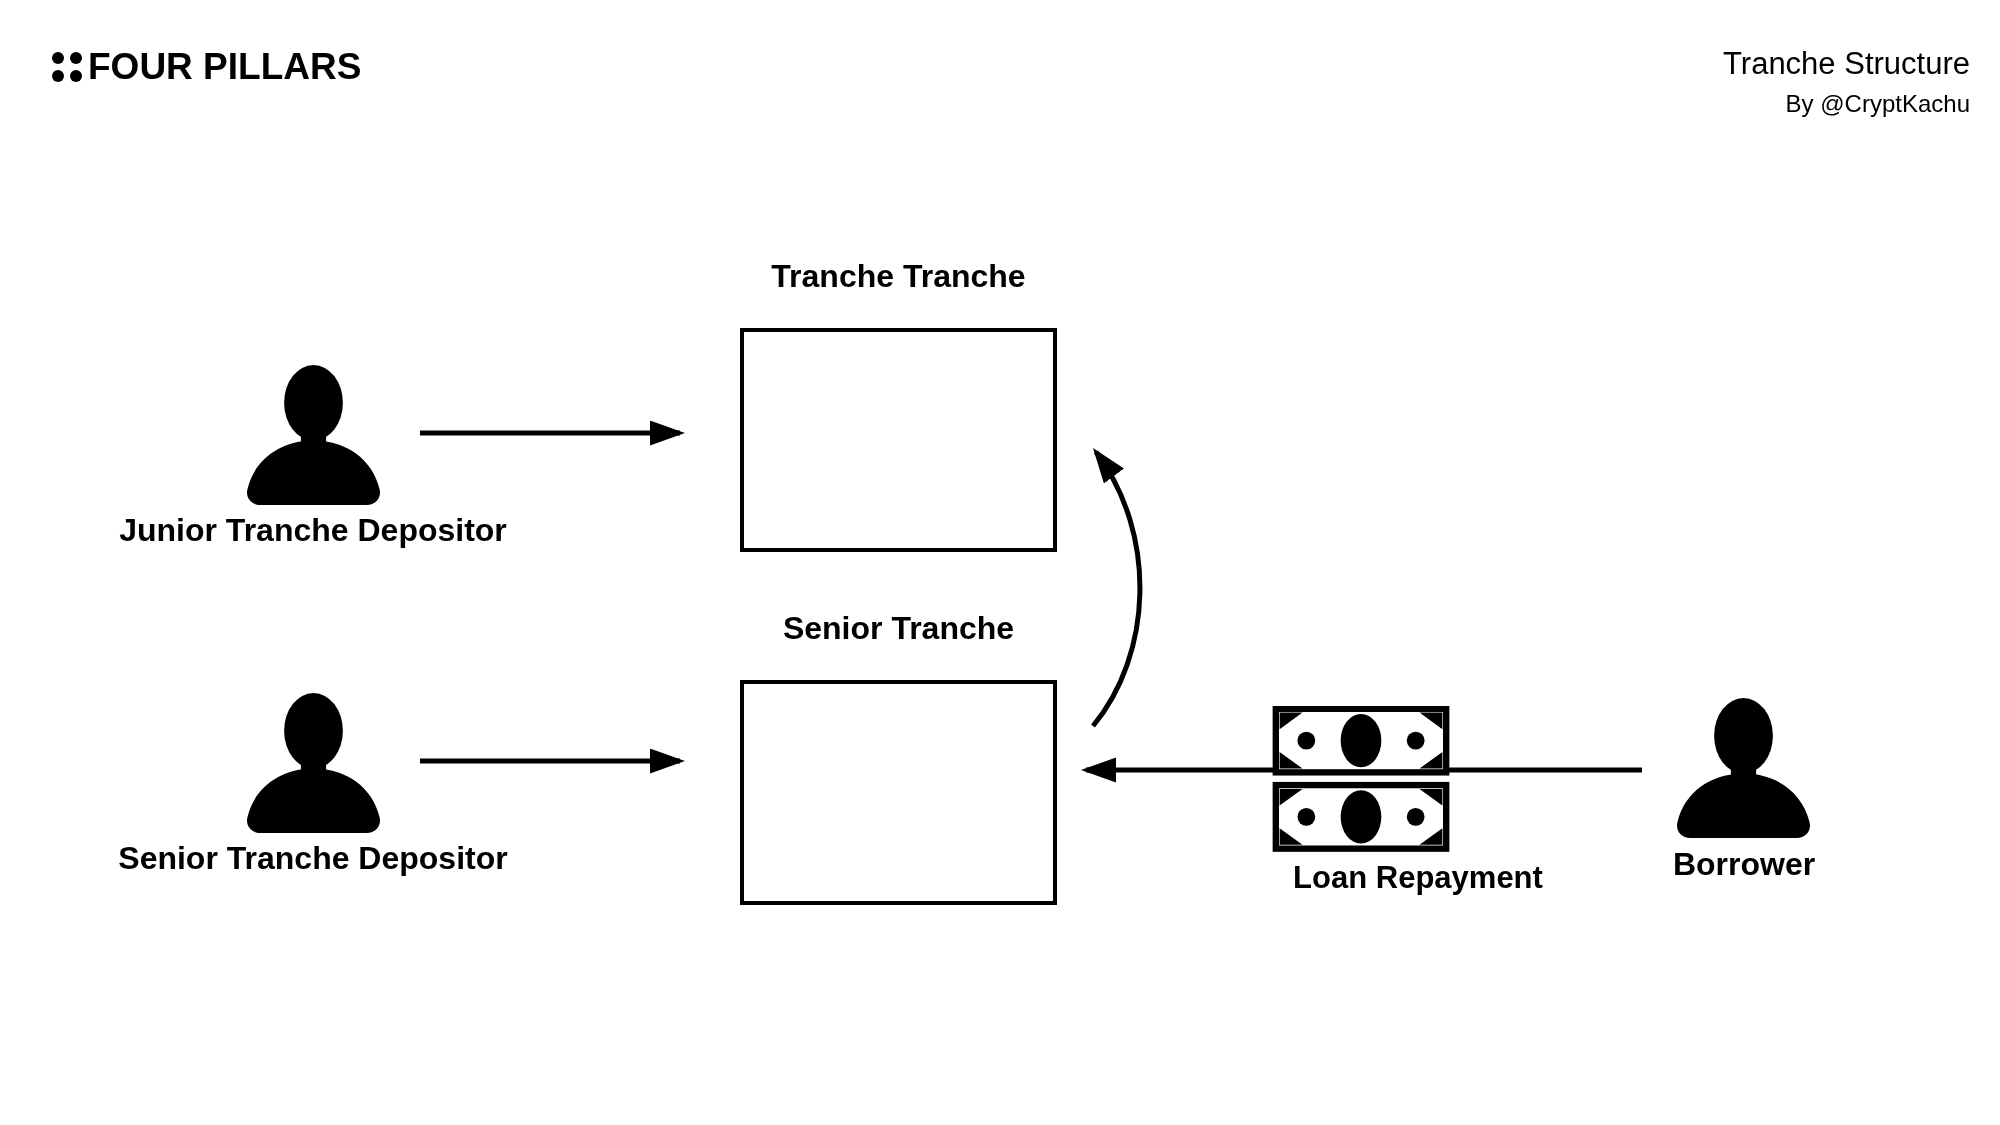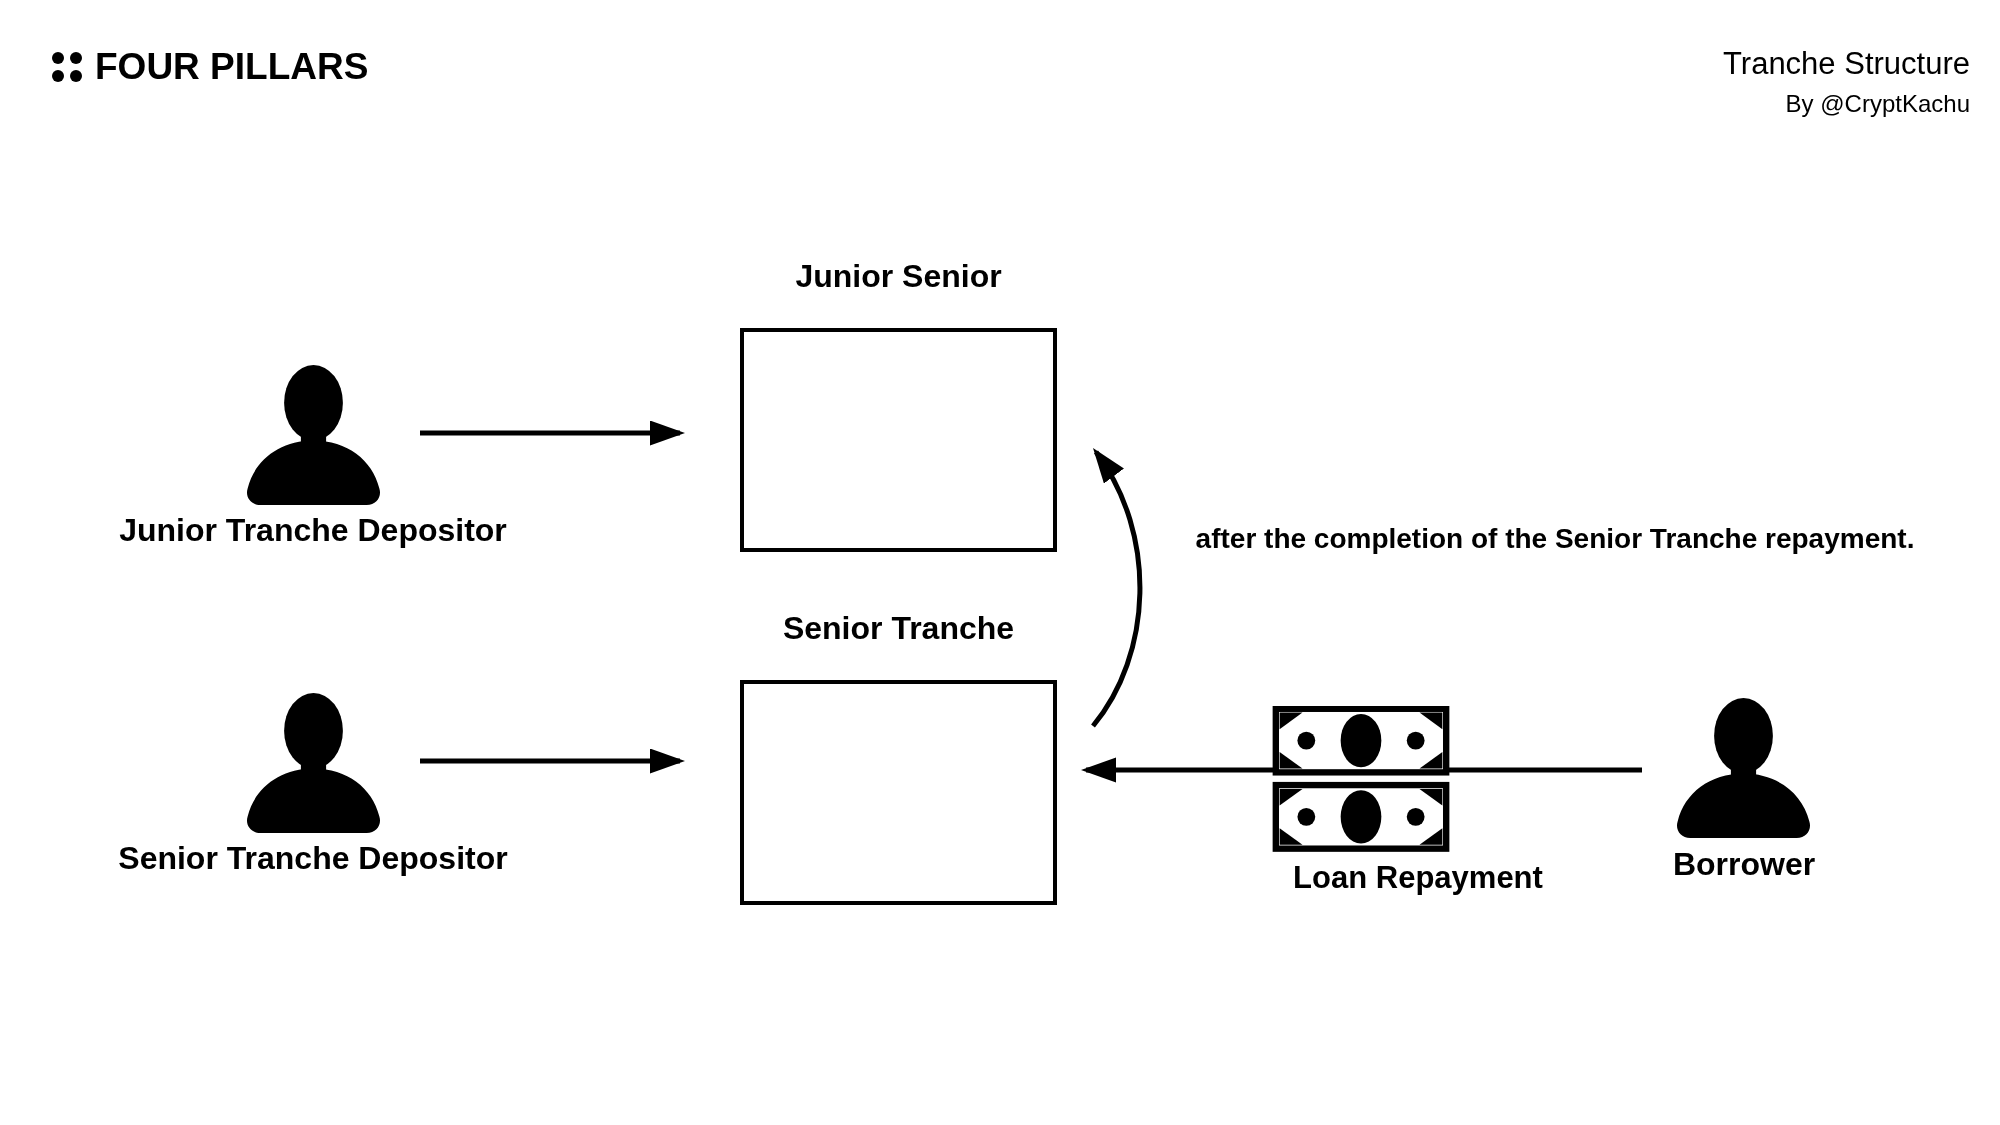--- a/index.html
+++ b/index.html
@@ -7,21 +7,21 @@
     width: 2000px; height: 1125px;
     background: #ffffff;
     font-family: "Liberation Sans", "DejaVu Sans", sans-serif;
     color: #000000;
     position: relative;
     overflow: hidden;
   }
   .abs { position: absolute; }
 
   
-  .logo-wrap { left: 52px; top: 46px; display: flex; align-items: center; gap: 13px; }
+  .logo-wrap { left: 52px; top: 46px; display: flex; align-items: center; gap: 6px; }
   .logo-dots { display: grid; grid-template-columns: 12px 12px; grid-template-rows: 12px 12px; gap: 6px; }
   .logo-dots span { width: 12px; height: 12px; border-radius: 50%; background: #000; display: block; }
   .brand-text { font-size: 37px; font-weight: bold; letter-spacing: 0px; }
 
   .header-right { right: 30px; top: 46px; text-align: right; }
   .header-title { font-size: 31px; font-weight: normal; line-height: 36px; }
   .header-byline { font-size: 24px; font-weight: normal; line-height: 36px; margin-top: 4px; }
 
   
   .tranche-label { width: 317px; text-align: center; font-size: 32px; font-weight: bold; }
@@ -79,21 +79,21 @@
       <span></span>
   </div>
   <div class="brand-text">FOUR PILLARS</div>
 </div>
 
 <div class="abs header-right">
   <div class="header-title">Tranche Structure</div>
   <div class="header-byline">By @CryptKachu</div>
 </div>
 
-<div class="abs tranche-label" id="junior-label">Junior Senior</div>
+<div class="abs tranche-label" id="junior-label">Tranche Tranche</div>
 <div class="abs tranche-box" id="junior-box"></div>
 
 <div class="abs tranche-label" id="senior-label">Senior Tranche</div>
 <div class="abs tranche-box" id="senior-box"></div>
 
 <div class="abs person" id="junior-person">
   <svg viewBox="0 0 110 100" xmlns="http://www.w3.org/2000/svg">
     <ellipse cx="55" cy="27" rx="21" ry="27" fill="#000"></ellipse>
     <rect x="46" y="42" width="18" height="18" fill="#000"></rect>
     <path d="M55 54 C31 54 13 68 8 88 C6 94 10 100 17 100 L93 100 C100 100 104 94 102 88 C97 68 79 54 55 54 Z" fill="#000"></path>
@@ -104,21 +104,20 @@
 <div class="abs person" id="senior-person">
   <svg viewBox="0 0 110 100" xmlns="http://www.w3.org/2000/svg">
     <ellipse cx="55" cy="27" rx="21" ry="27" fill="#000"></ellipse>
     <rect x="46" y="42" width="18" height="18" fill="#000"></rect>
     <path d="M55 54 C31 54 13 68 8 88 C6 94 10 100 17 100 L93 100 C100 100 104 94 102 88 C97 68 79 54 55 54 Z" fill="#000"></path>
   </svg>
 </div>
 <div class="abs person-label" id="senior-depositor-label">Senior Tranche Depositor</div>
 
 <div class="abs" id="repayment-note">
-  <div>after the completion of the Senior Tranche repayment.</div>
 </div>
 
 <div class="abs" id="money-icon">
   <svg viewBox="0 0 140 116" xmlns="http://www.w3.org/2000/svg">
     <g>
       <rect x="3" y="2" width="134" height="50" fill="#fff" stroke="#000" stroke-width="5"></rect>
       <path d="M6 5 L24 5 L6 18 Z" fill="#000"></path>
       <path d="M134 5 L116 5 L134 18 Z" fill="#000"></path>
       <path d="M6 49 L24 49 L6 36 Z" fill="#000"></path>
       <path d="M134 49 L116 49 L134 36 Z" fill="#000"></path>

